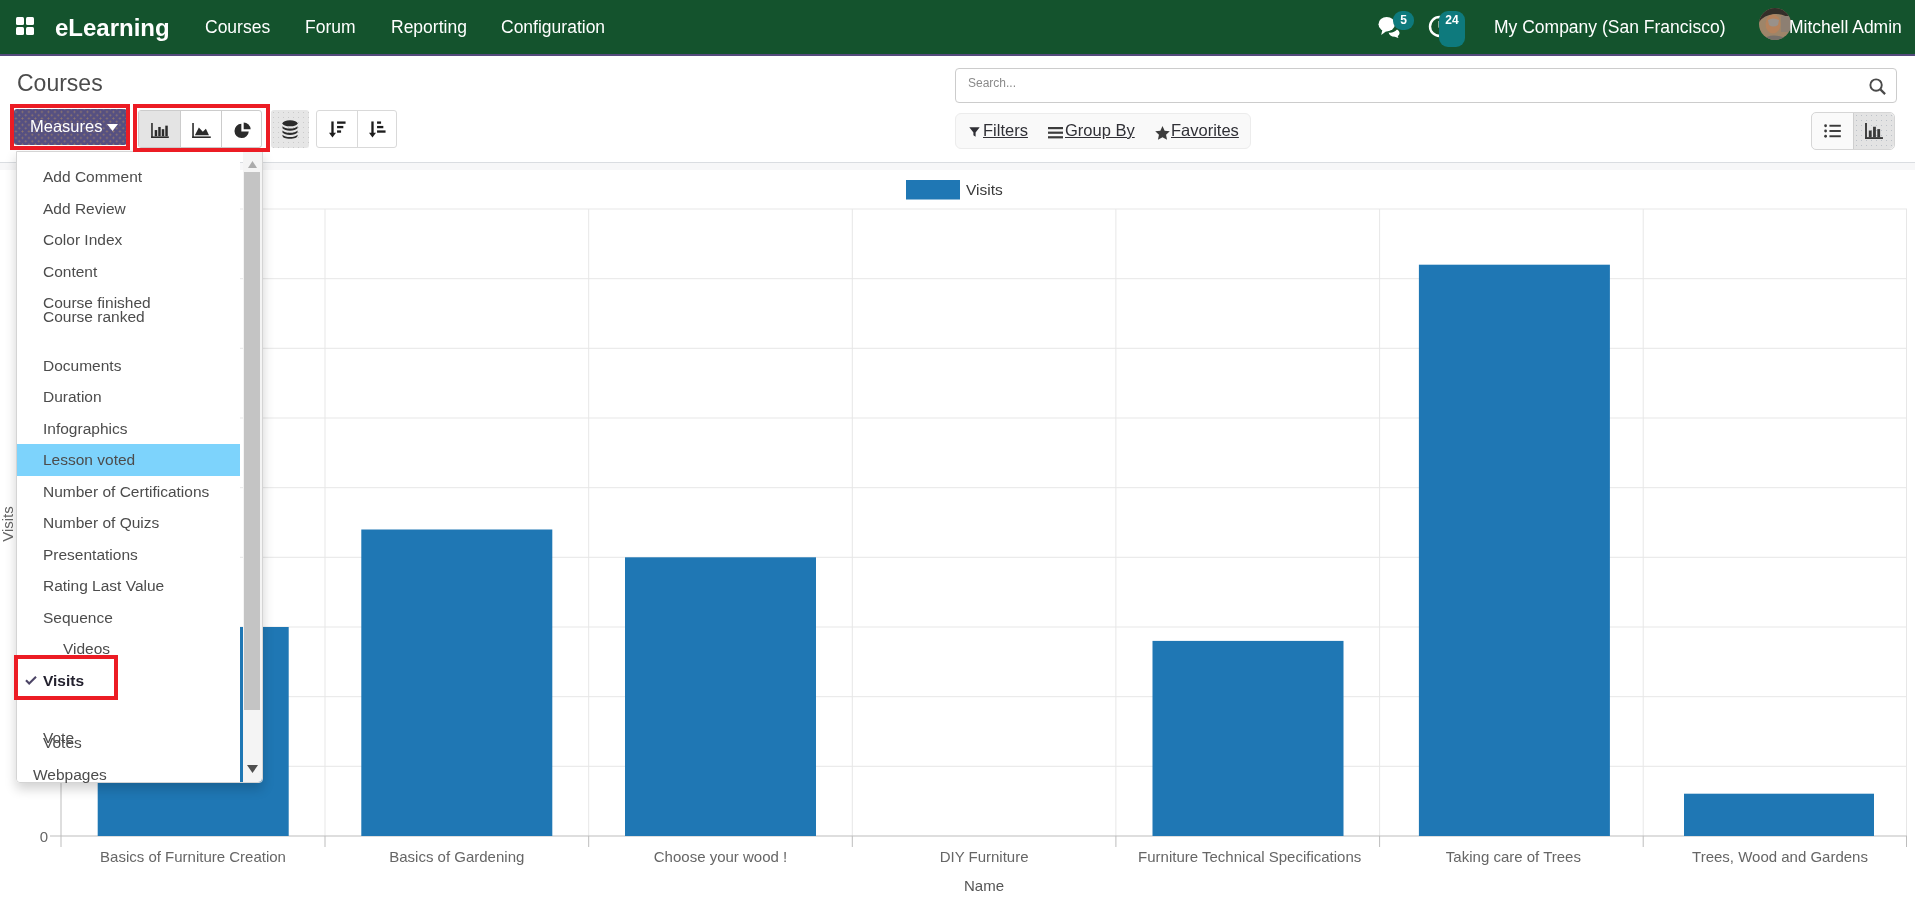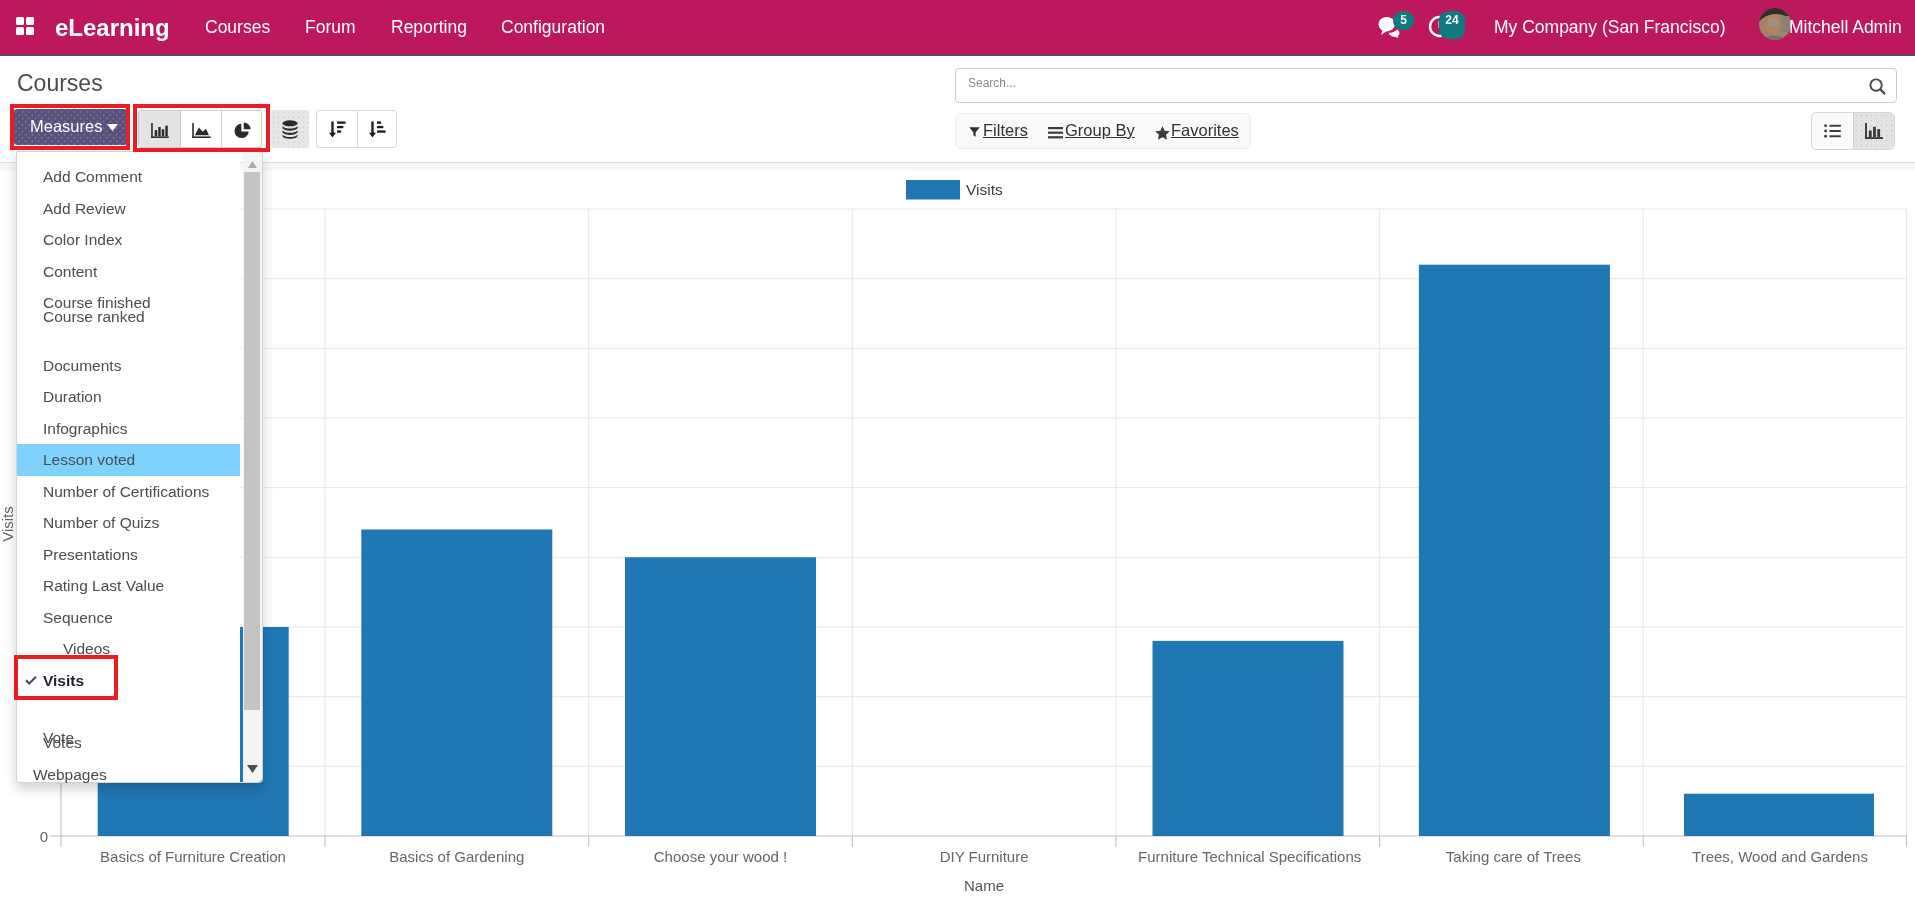--- a/index.html
+++ b/index.html
@@ -2,21 +2,21 @@
 <html><head>
 <meta charset="utf-8">
 <style>
 * { margin:0; padding:0; box-sizing:border-box; }
 html,body { width:1915px; height:897px; overflow:hidden; background:#fff;
   font-family:"Liberation Sans", sans-serif; }
 .abs { position:absolute; }
 
 
 #nav { position:absolute; left:0; top:0; width:1915px; height:56px;
-  background:#be185d; border-bottom:2px solid #554a7d; }
+  background:#14532d; border-bottom:2px solid #554a7d; }
 #nav .brand { position:absolute; left:55px; top:14px; font-size:24px; font-weight:600; color:#fff; }
 .navitem { position:absolute; top:17px; font-size:17.5px; color:#fff; }
 #grid-ic { position:absolute; left:16px; top:17px; width:18px; height:18px; }
 .gsq { position:absolute; width:8px; height:8px; background:#fff; border-radius:1.5px; }
 .badge { position:absolute; background:#0e7a7d; color:#fff; font-size:12px; font-weight:bold;
   border-radius:9px; text-align:center; }
 
 
 #title { position:absolute; left:17px; top:70px; font-size:23px; color:#4c4c4c; }
 #search { position:absolute; left:955px; top:68px; width:942px; height:35px;
@@ -86,21 +86,21 @@
   <svg class="abs" style="left:1378px;top:16px" width="23" height="22" viewBox="0 0 23 22">
     <ellipse cx="8.7" cy="8.2" rx="8.2" ry="7.2" fill="#fff"></ellipse>
     <path fill="#fff" d="M4.5 13 L3.2 19 L8.5 15 Z"></path>
     <path fill="#fff" d="M12 16.8 C14.8 16.8 17.6 15.6 19 13.6 C20.5 14.4 21.5 15.6 21.5 17 C21.5 18.2 20.8 19.3 19.7 20.1 L20.4 22 L16.8 20.8 C13 20.8 11.2 19 10.6 16.6 Z"></path>
   </svg>
   <div class="badge" style="left:1393px;top:11px;width:21px;height:19px;line-height:19px;">5</div>
   <svg class="abs" style="left:1428px;top:15px" width="23" height="23" viewBox="0 0 23 23">
     <circle cx="11.5" cy="11.5" r="9.5" fill="none" stroke="#fff" stroke-width="2.4"></circle>
     <path d="M11.5 6 L11.5 12 L15 14" fill="none" stroke="#fff" stroke-width="2"></path>
   </svg>
-  <div class="badge" style="left:1439px;top:11px;width:26px;height:28px;line-height:18px;border-radius:9px;">24</div>
+  <div class="badge" style="left:1439px;top:11px;width:26px;height:36px;line-height:18px;border-radius:9px;">24</div>
   <div class="navitem" style="left:1494px">My Company (San Francisco)</div>
   <svg class="abs" style="left:1759px;top:8px" width="32" height="32" viewBox="0 0 32 32">
     <defs>
         <clipPath id="avc">
           <circle cx="16" cy="16" r="16"></circle>
         </clipPath>
       </defs>
     <g clip-path="url(#avc)">
       <rect width="32" height="32" fill="#9e8569"></rect>
       <path d="M0 0 L32 0 L32 13 Q26 5 15 6 Q5 7 0 14 Z" fill="#332e29"></path>

